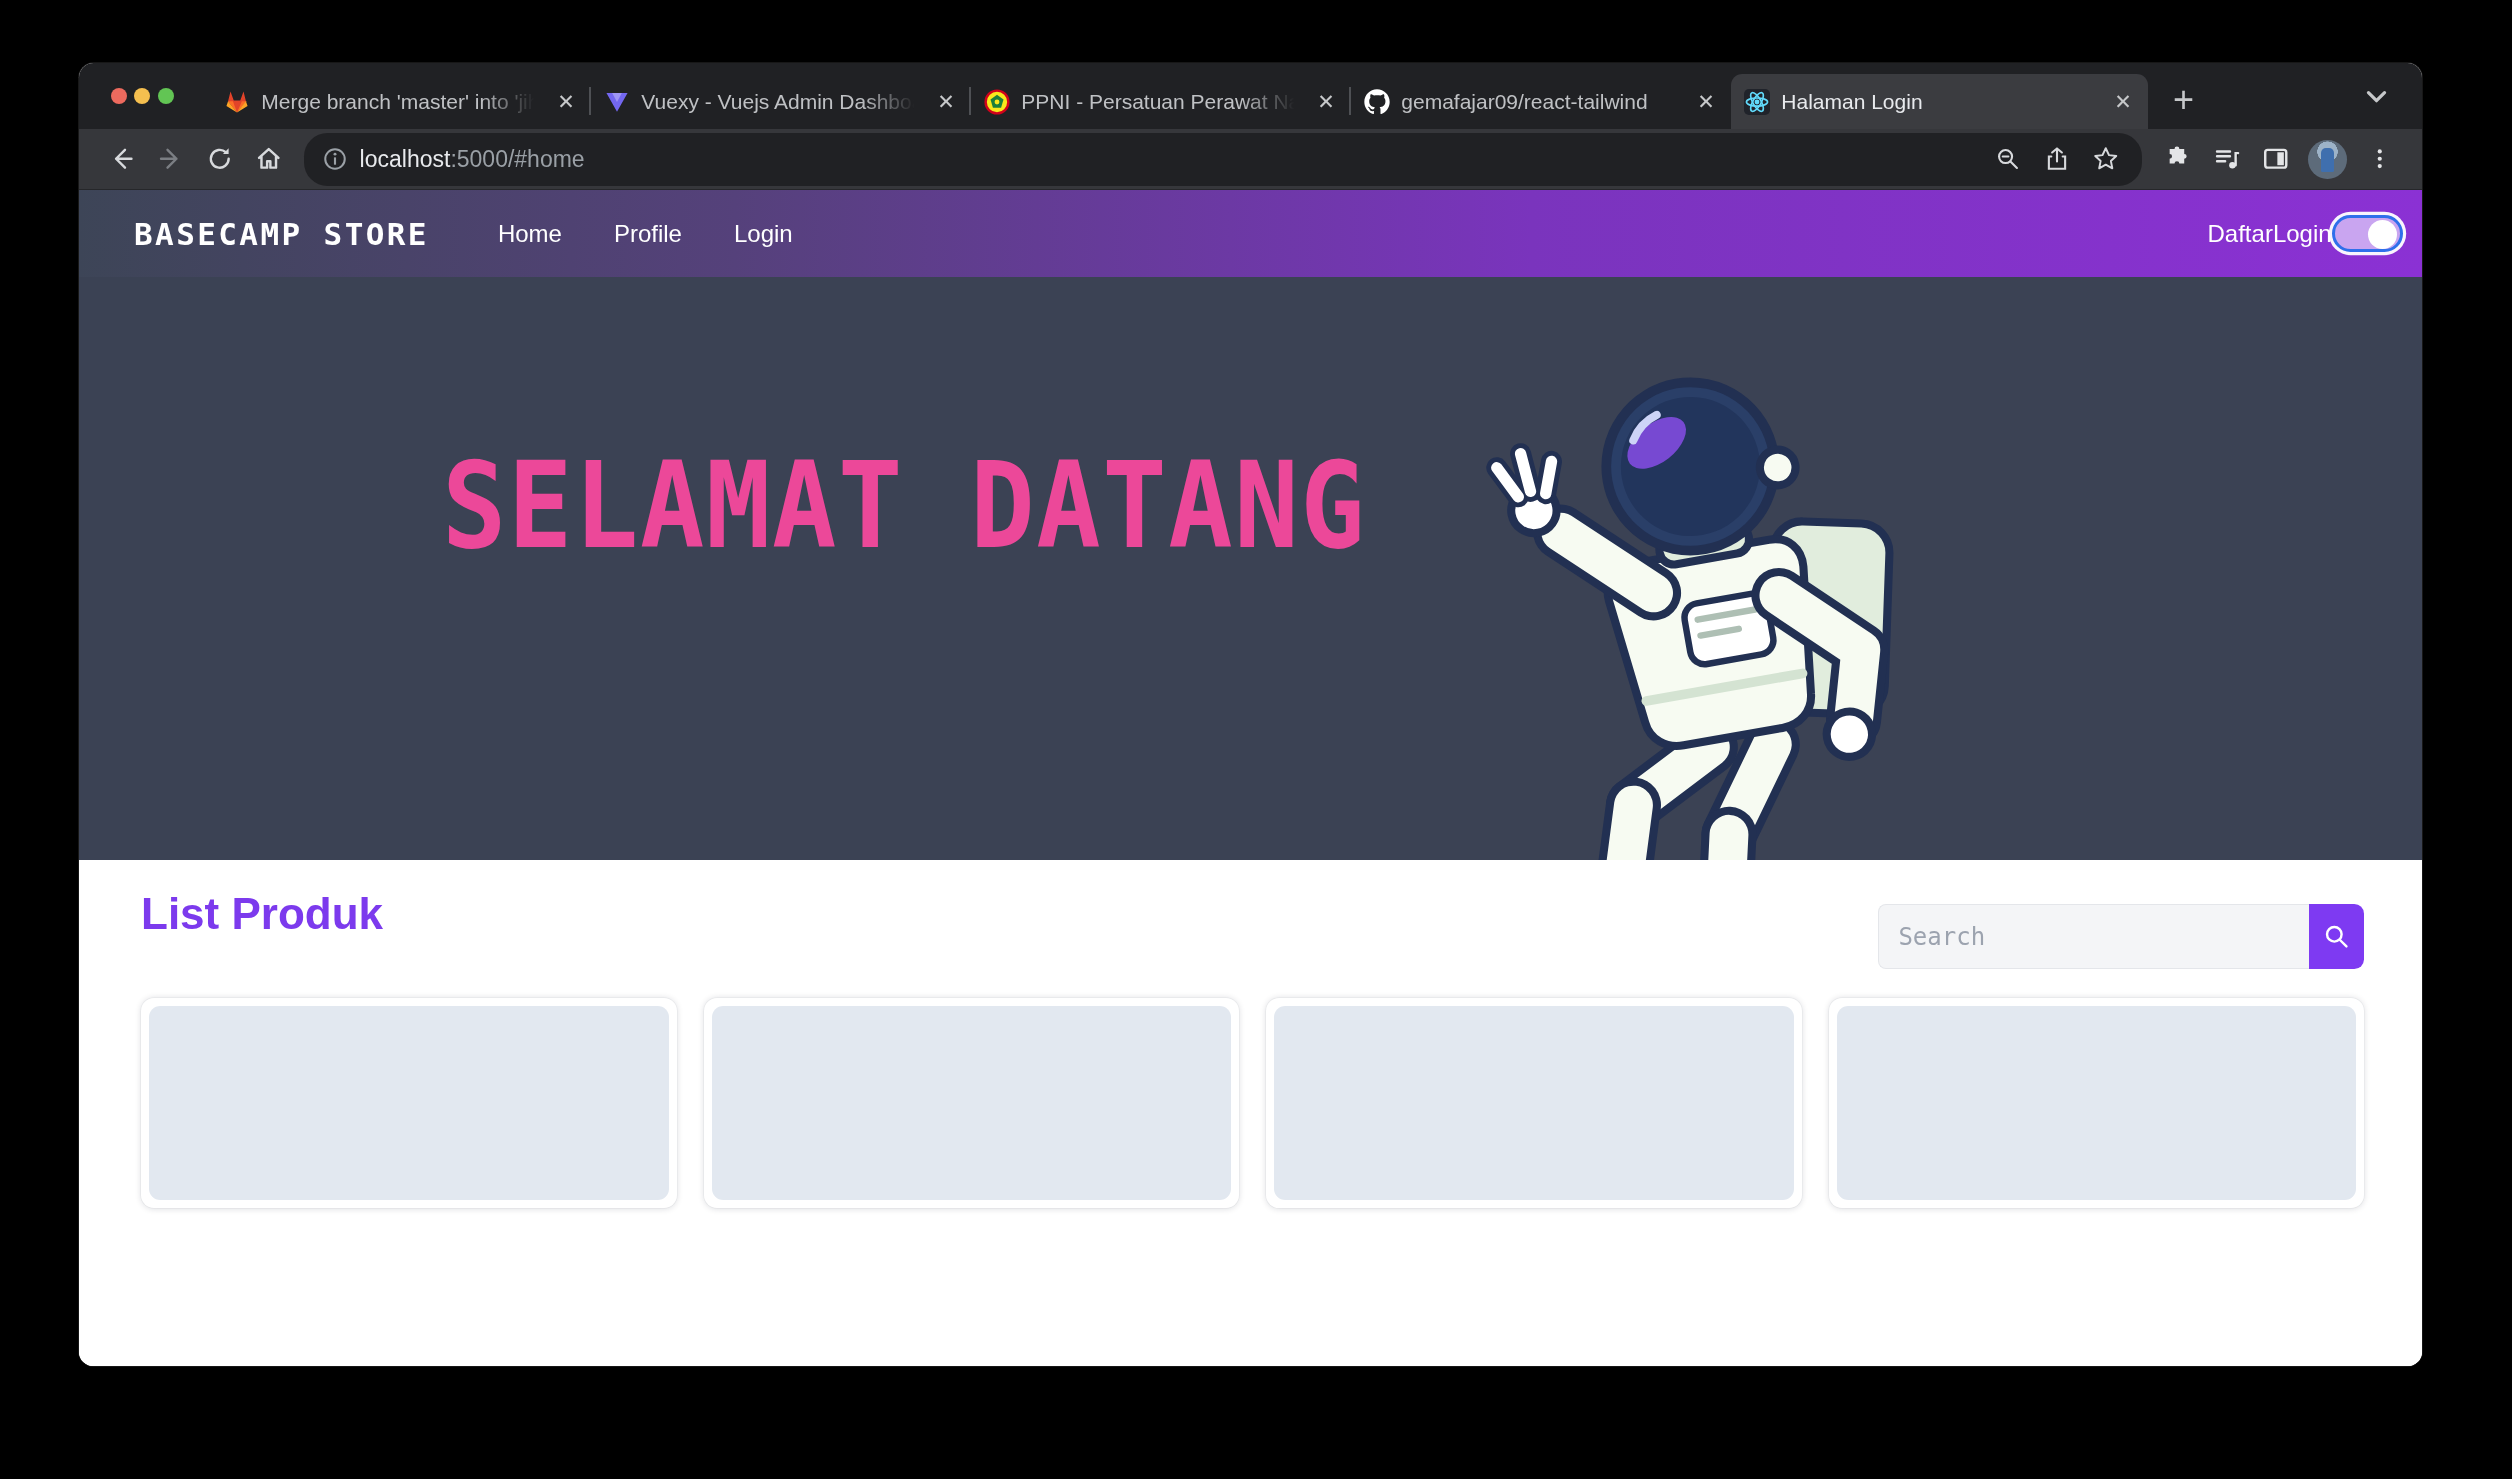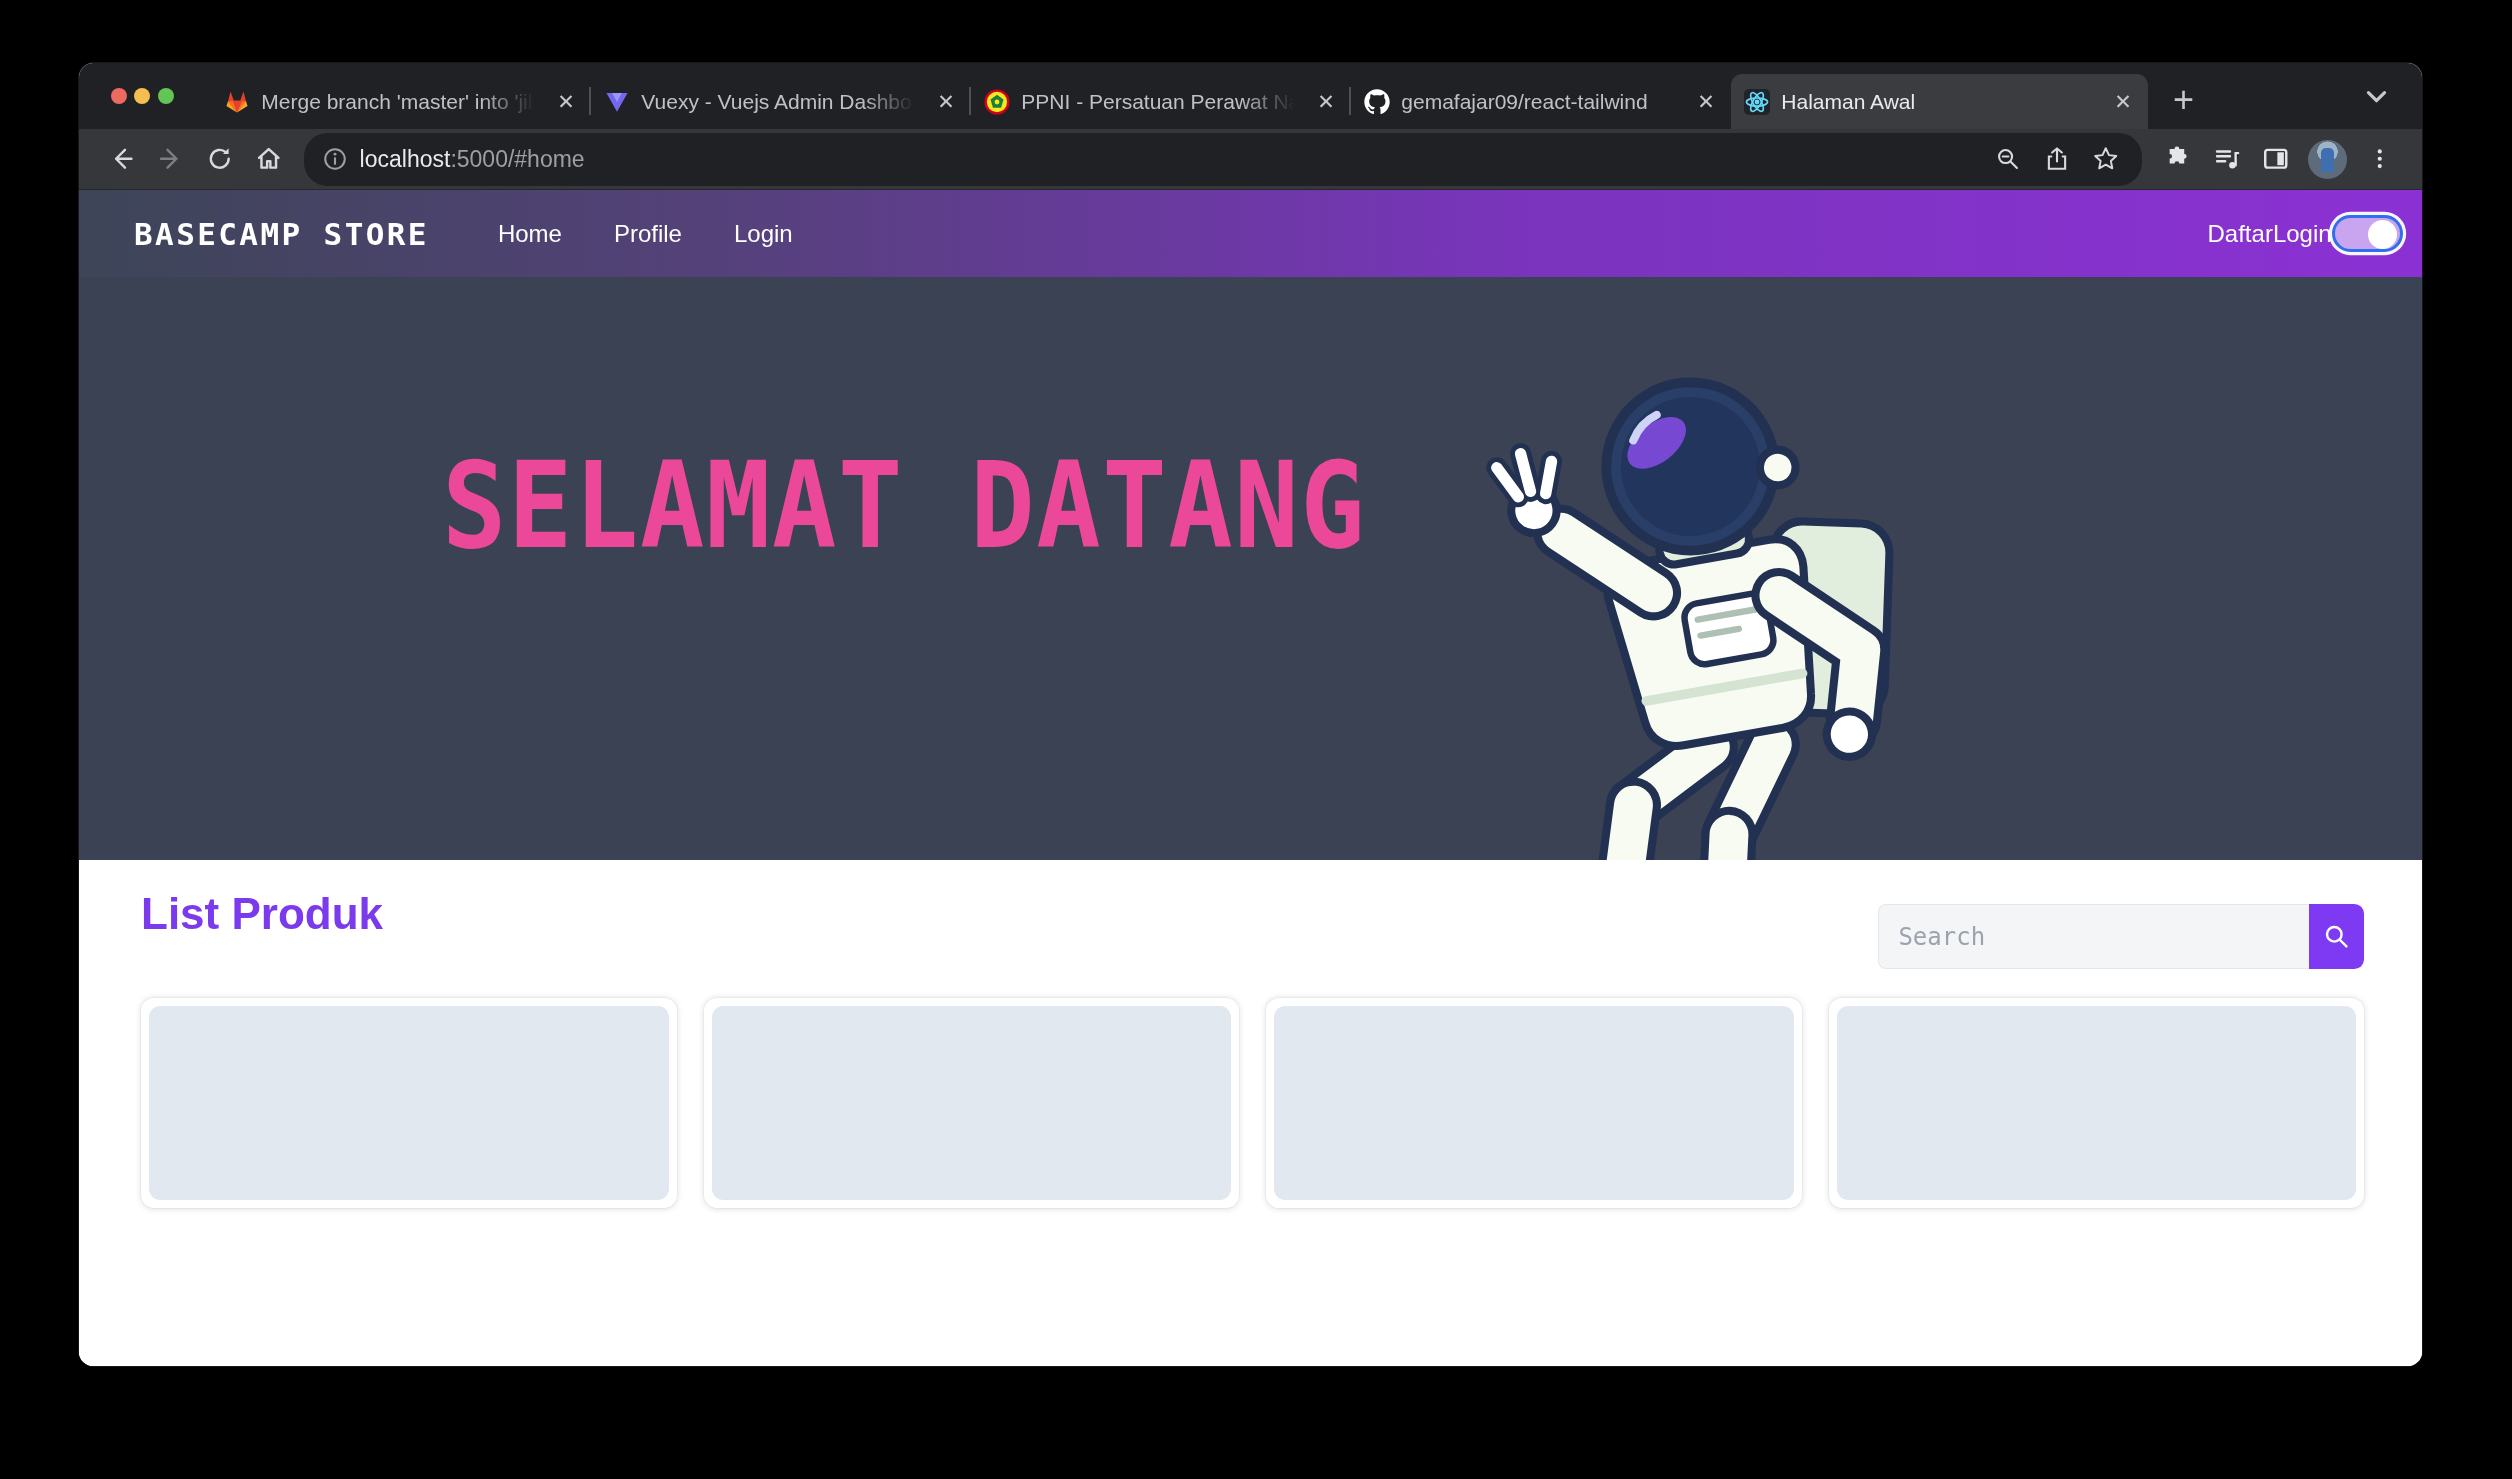--- a/index.html
+++ b/index.html
@@ -131,21 +131,21 @@
     <div class="tab active">
       <svg class="favicon" viewBox="0 0 32 32">
         <rect x="0" y="0" width="32" height="32" rx="6" fill="#20232a"></rect>
         <g transform="translate(16,16)" stroke="#61dafb" fill="none" stroke-width="2">
           <ellipse rx="13" ry="5"></ellipse>
           <ellipse rx="13" ry="5" transform="rotate(60)"></ellipse>
           <ellipse rx="13" ry="5" transform="rotate(120)"></ellipse>
         </g>
         <circle cx="16" cy="16" r="3" fill="#61dafb"></circle>
       </svg>
-      <span class="title">Halaman Awal</span>
+      <span class="title">Halaman Login</span>
       <span class="close">✕</span>
     </div>
 
     <div class="newtab">+</div>
 
     <svg class="tabsearch" width="29" height="19.4" viewBox="0 0 36 24">
       <path d="M8 7l10 10L28 7" stroke="#c6c8ca" stroke-width="4" fill="none" stroke-linecap="round" stroke-linejoin="round"></path>
     </svg>
   </div>
 

